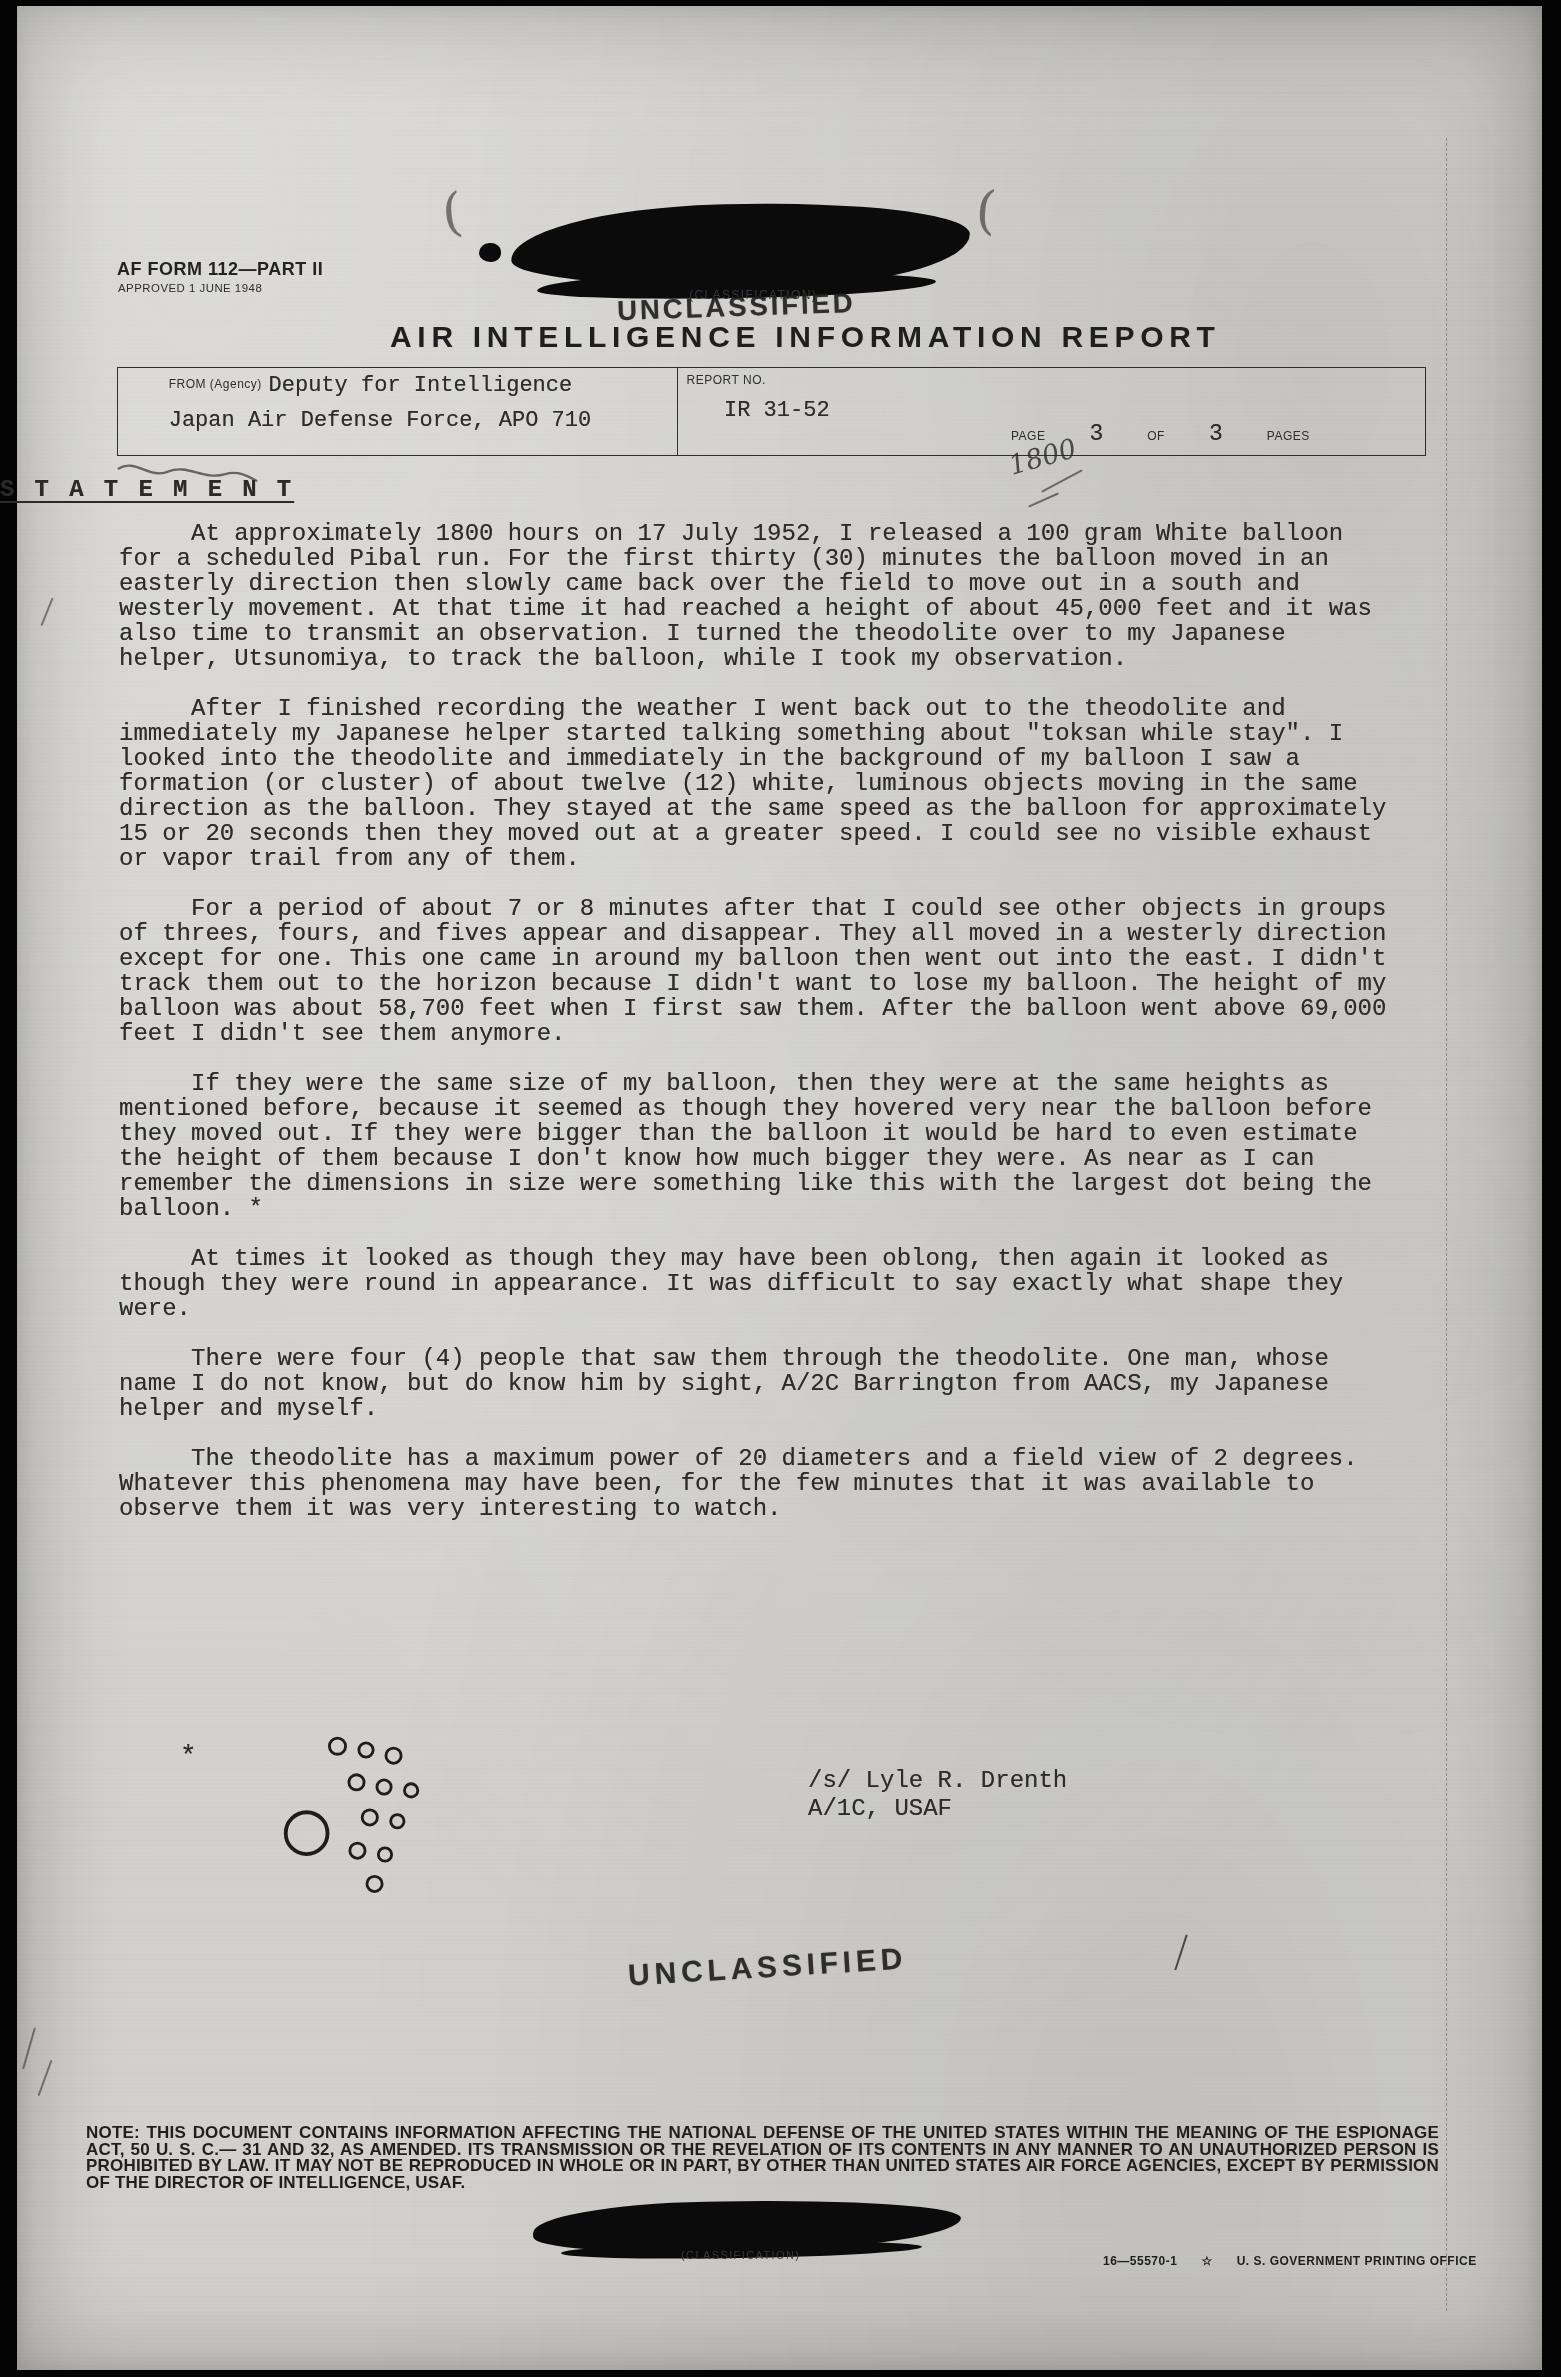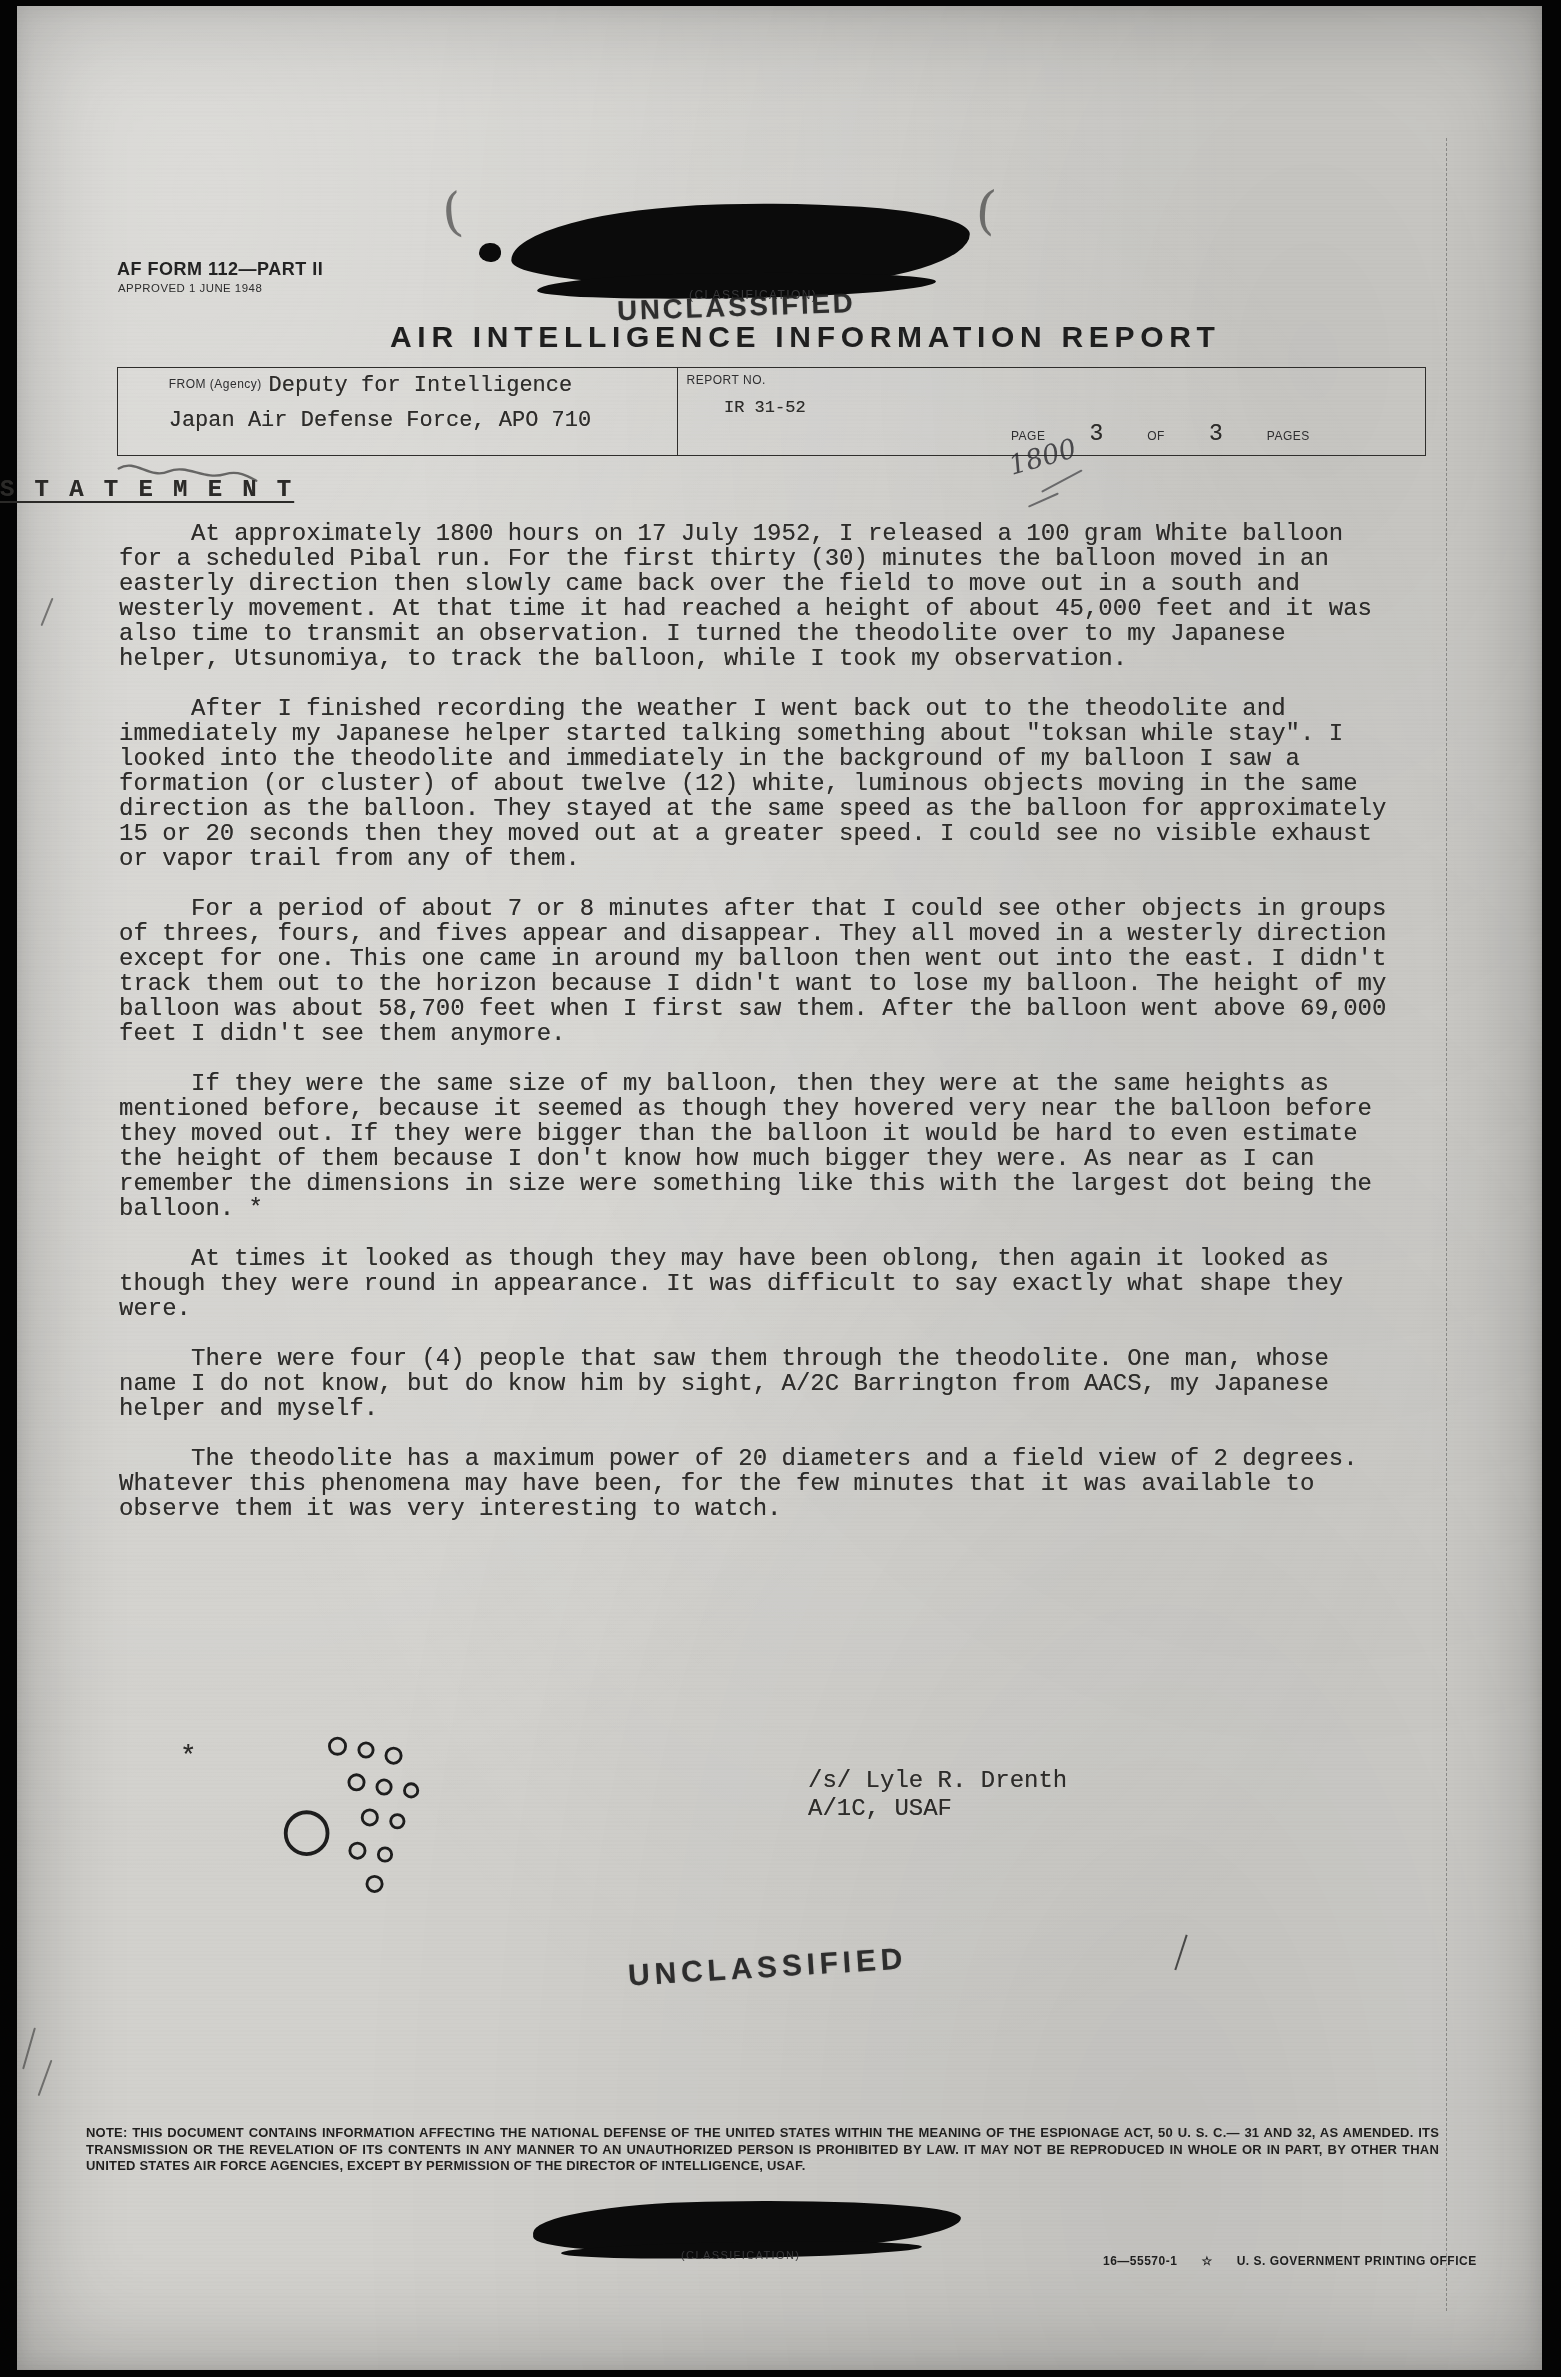--- a/index.html
+++ b/index.html
@@ -34,36 +34,36 @@
   .stamp-bottom{left:628px;top:1950px;font-size:30px;letter-spacing:4.8px;transform:rotate(-3.5deg);}
   .doc-title{position:absolute;left:390px;top:320px;font-size:30px;font-weight:bold;color:#1f1f1f;letter-spacing:5.7px;z-index:2;}
   .info-table{position:absolute;left:117px;top:367px;width:1309px;height:89px;border:1.9px solid #2f2e2c;display:flex;box-sizing:border-box;background:rgba(255,255,255,0.04);padding-left:44px;}
   .cell{position:relative;box-sizing:border-box;}
   .cell-from{width:516px;border-right:1.4px solid #2f2e2c;padding:4.8px 6.7px;}
   .cell-rest{flex:1;}
   .lbl{font-size:12px;color:#2e2e30;letter-spacing:0.5px;}
   .from-line1{font-size:22px;margin-left:6.7px;vertical-align:-2.9px;}
   .from-line2{font-size:22px;margin-top:10px;}
   .rn-lbl{position:absolute;left:8.6px;top:4.8px;}
-  .rn-val{position:absolute;left:46px;top:29.5px;font-size:17px;font-family:Liberation Mono, monospace;}
+  .rn-val{position:absolute;left:46px;top:29.5px;font-size:22px;font-family:Liberation Mono, monospace;}
   .page-group{position:absolute;left:333px;bottom:7.6px;display:flex;align-items:baseline;gap:44px;}
   .page-group .num{font-size:23px;}
   .squiggle{position:absolute;left:116px;top:460px;}
   .st-head{position:absolute;left:0;right:0;top:476px;text-align:left;font-family:"Liberation Mono","DejaVu Sans Mono",monospace;font-size:24px;font-weight:bold;color:#2b2a28;letter-spacing:2.9px;text-decoration:underline;text-underline-offset:4.8px;text-decoration-thickness:1.9px;text-shadow:0 0 0.5px rgba(45,44,42,0.5);}
   .hand-note{position:absolute;left:1008px;top:441px;transform:rotate(-16deg);font-family:"DejaVu Serif",serif;font-style:italic;font-size:27px;color:rgba(40,40,45,0.8);}
   .hand-stroke{position:absolute;background:rgba(40,40,45,0.6);border-radius:1.4px;}
   .hs1{left:1039px;top:480px;width:46px;height:2.4px;transform:rotate(-28deg);}
   .hs2{left:1027px;top:499px;width:33px;height:2.4px;transform:rotate(-24deg);}
   .st-body{position:absolute;left:119px;top:521px;width:1284px;font-size:24px;line-height:25px;}
   .st-body p{margin:0 8px 25px 0;text-indent:5ch;}
   .footnote-star{position:absolute;left:180px;top:1741px;font-size:27.6px;}
   .sketch{position:absolute;left:266px;top:1712px;}
   .sig{position:absolute;left:808px;top:1767px;font-size:24px;line-height:27.6px;}
   .pen-backslash{position:absolute;left:1180px;top:1934px;width:2.4px;height:37px;background:rgba(20,20,20,0.7);transform:rotate(18deg);}
-  .footer-note{position:absolute;left:86px;top:2125px;width:1353px;font-size:13px;line-height:16.6px;color:#201f1e;text-align:justify;letter-spacing:0.2px;font-weight:bold;}
+  .footer-note{position:absolute;left:86px;top:2125px;width:1353px;font-size:17px;line-height:16.6px;color:#201f1e;text-align:justify;letter-spacing:0.2px;font-weight:bold;}
   .print-line{position:absolute;left:1103px;top:2254px;display:flex;align-items:center;gap:24px;font-size:12px;font-weight:bold;color:#1e1e1e;letter-spacing:0.5px;}
   .dash-line{position:absolute;left:1446px;top:138px;height:2173px;border-left:1.4px dashed rgba(40,40,40,0.38);}
   .pen-mark{position:absolute;background:rgba(30,30,30,0.5);border-radius:1px;}
   .pm1{left:46px;top:597px;width:2.4px;height:30px;transform:rotate(22deg);}
   .pm2{left:27.6px;top:2027px;width:2.4px;height:43px;transform:rotate(16deg);}
   .pm3{left:44px;top:2059px;width:2.4px;height:38px;transform:rotate(20deg);}
 </style>
 </head>
 <body>
 

